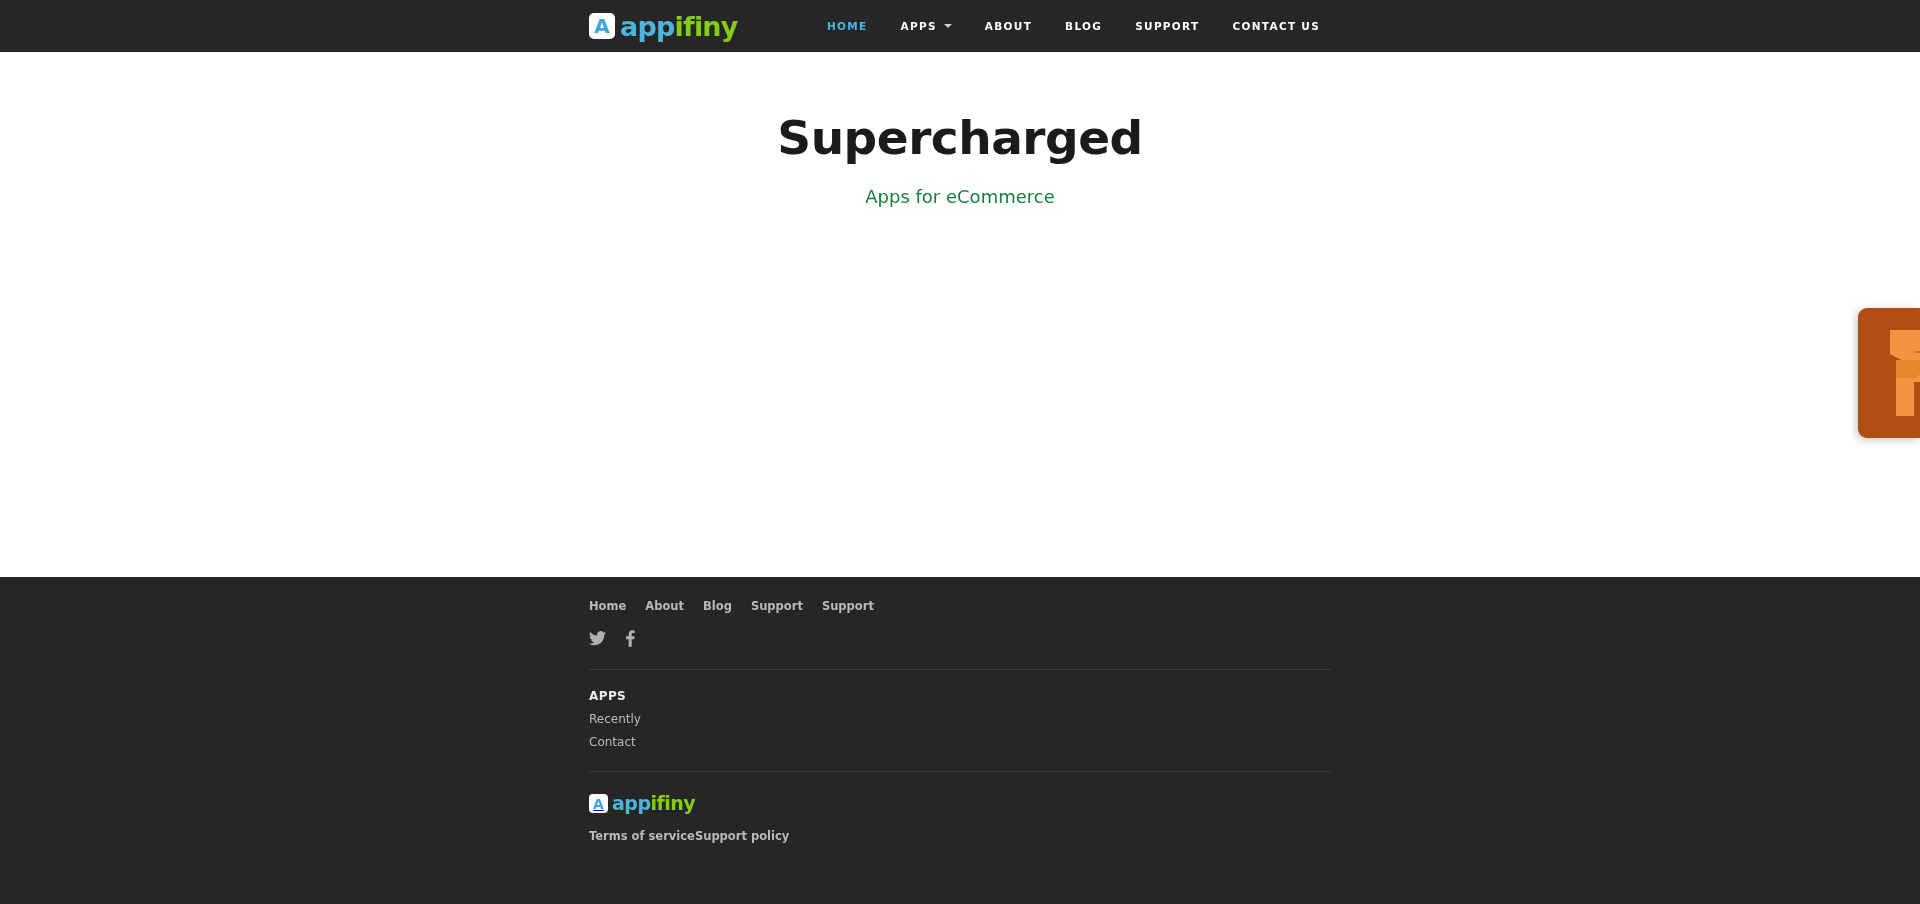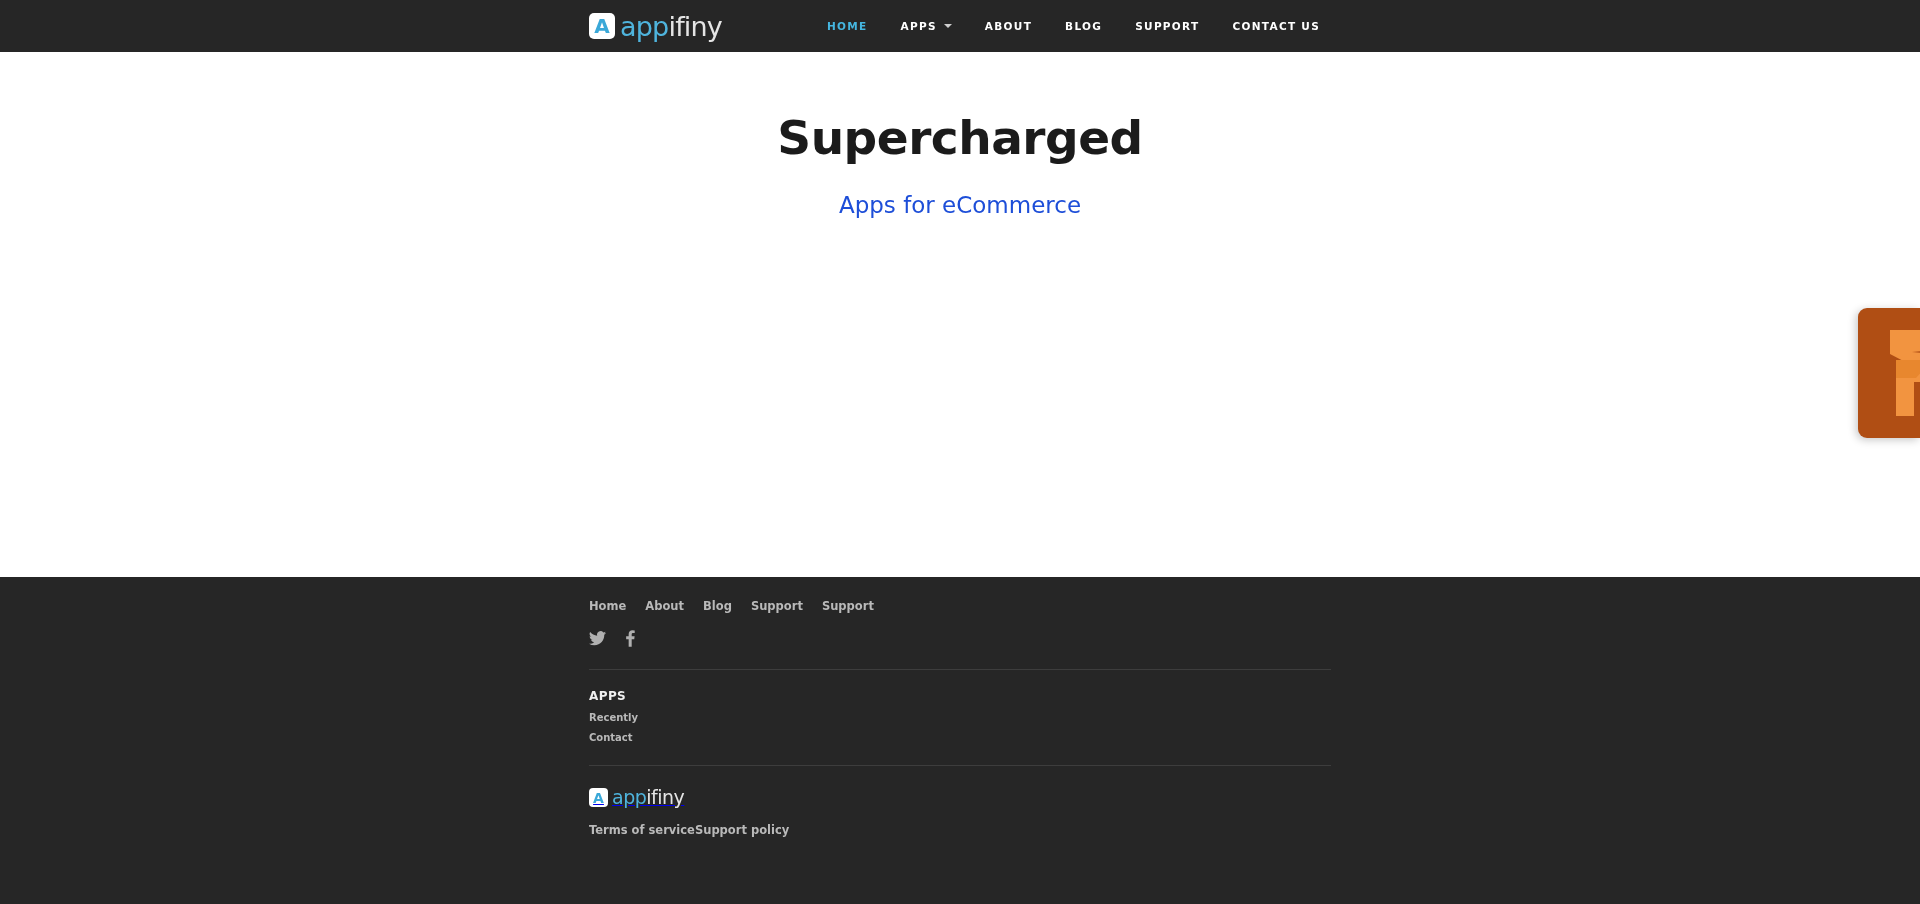--- a/index.html
+++ b/index.html
@@ -37,22 +37,22 @@
     color:#3aa8d8;
     font-family:"DejaVu Sans", sans-serif;
   }
   .brand-text{
     font-size:27px;
     letter-spacing:-0.8px;
     line-height:1;
     color:#4fb4dd;
     font-family:"DejaVu Sans", sans-serif;
   }
-  .brand-text b{ color:#e5e5e5; font-weight:normal; }
-  .brand-text span.light{ font-weight:normal; }
+  .brand-text b{ color:#84cc16; font-weight:bold; }
+  .brand-text span.light{ font-weight:bold; }
 
   .main-nav{
     margin-left:auto;
     margin-right:600px;
     display:flex;
     align-items:center;
     gap:33px;
   }
   .nav-link{
     font-size:10.5px;
@@ -81,23 +81,23 @@
     text-align:center;
   }
   .hero-title{
     font-size:47px;
     font-weight:bold;
     color:#1b1b1b;
     letter-spacing:-0.5px;
     line-height:1.1;
   }
   .hero-sub{
-    margin-top:28px;
-    font-size:23px;
-    color:#1d4ed8;
+    margin-top:22px;
+    font-size:18px;
+    color:#15803d;
     font-weight:normal;
   }
 
   
   .side-tab{
     position:absolute;
     right:0;
     top:308px;
     width:62px;
     height:130px;
@@ -148,22 +148,22 @@
   .apps-block{ margin-top:19px; }
   .apps-head{
     font-size:12px;
     font-weight:bold;
     color:#f0f0f0;
     letter-spacing:.4px;
   }
   .apps-link{
     display:block;
     margin-top:9px;
-    font-size:10px;
-    font-weight:bold;
+    font-size:12px;
+    font-weight:normal;
     color:#b9b9b9;
     text-decoration:none;
     cursor:pointer;
   }
   .footer-brand{
     margin-top:22px;
     display:flex;
     align-items:center;
     gap:4px;
     width:max-content;

